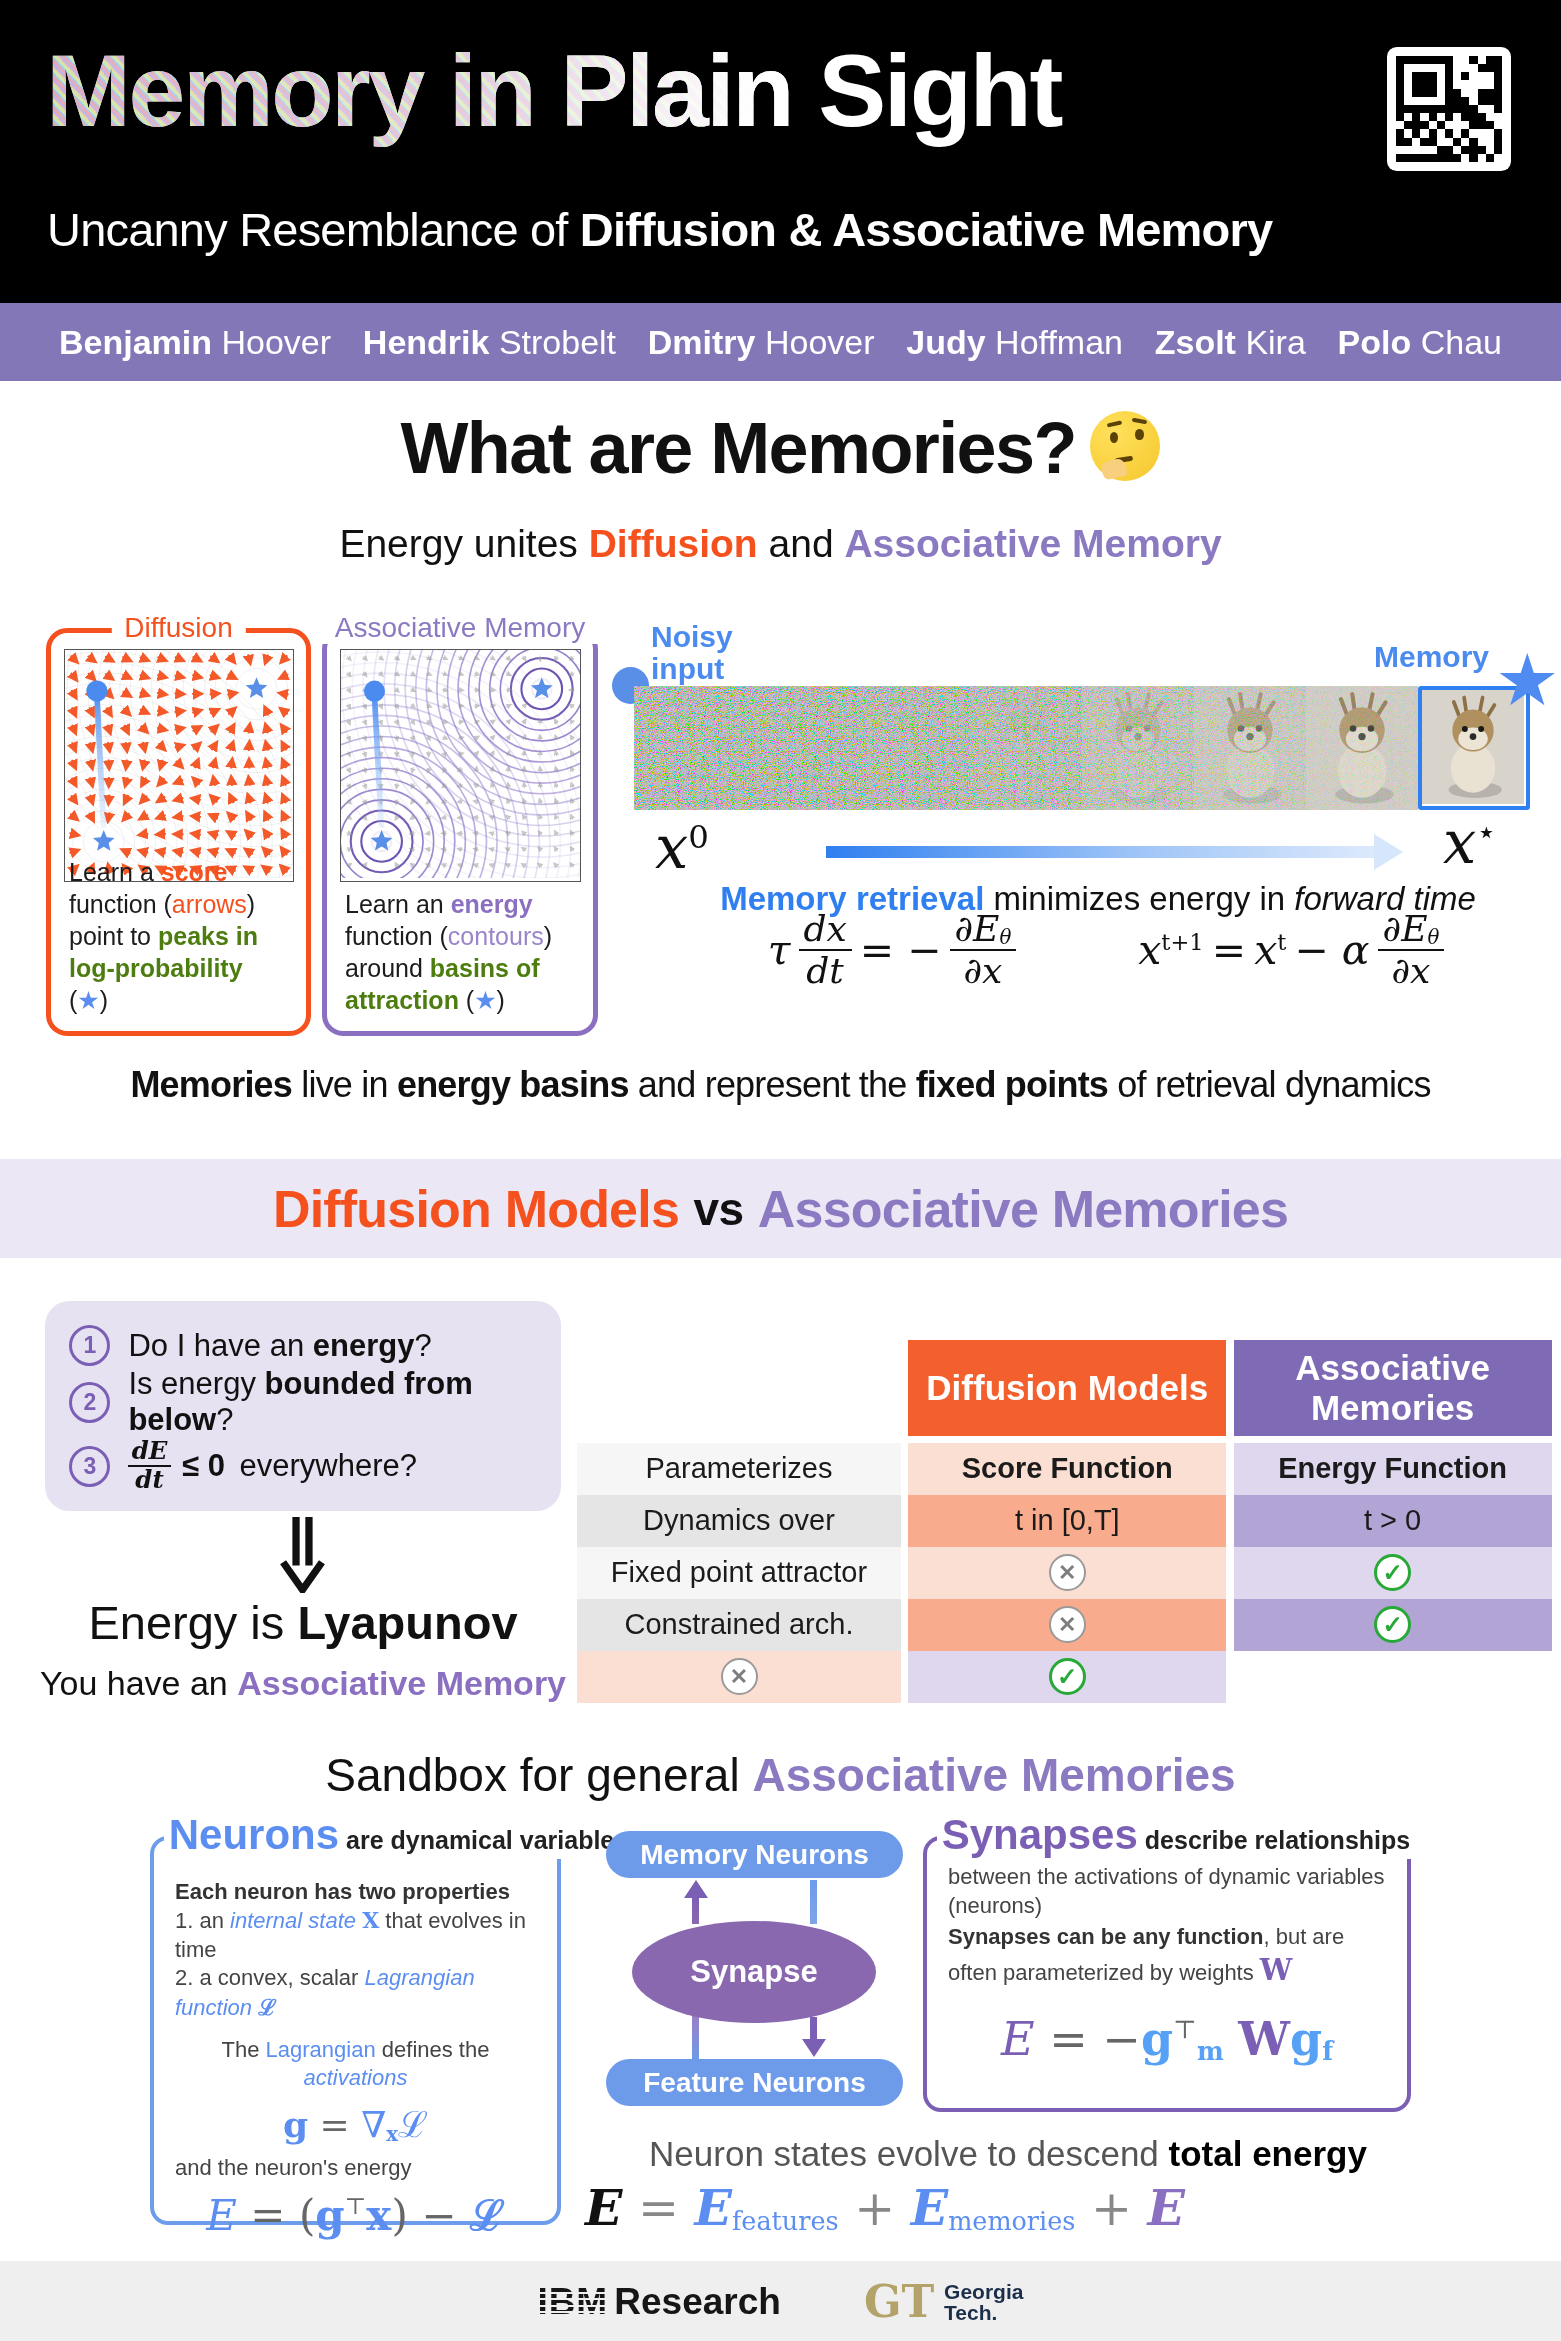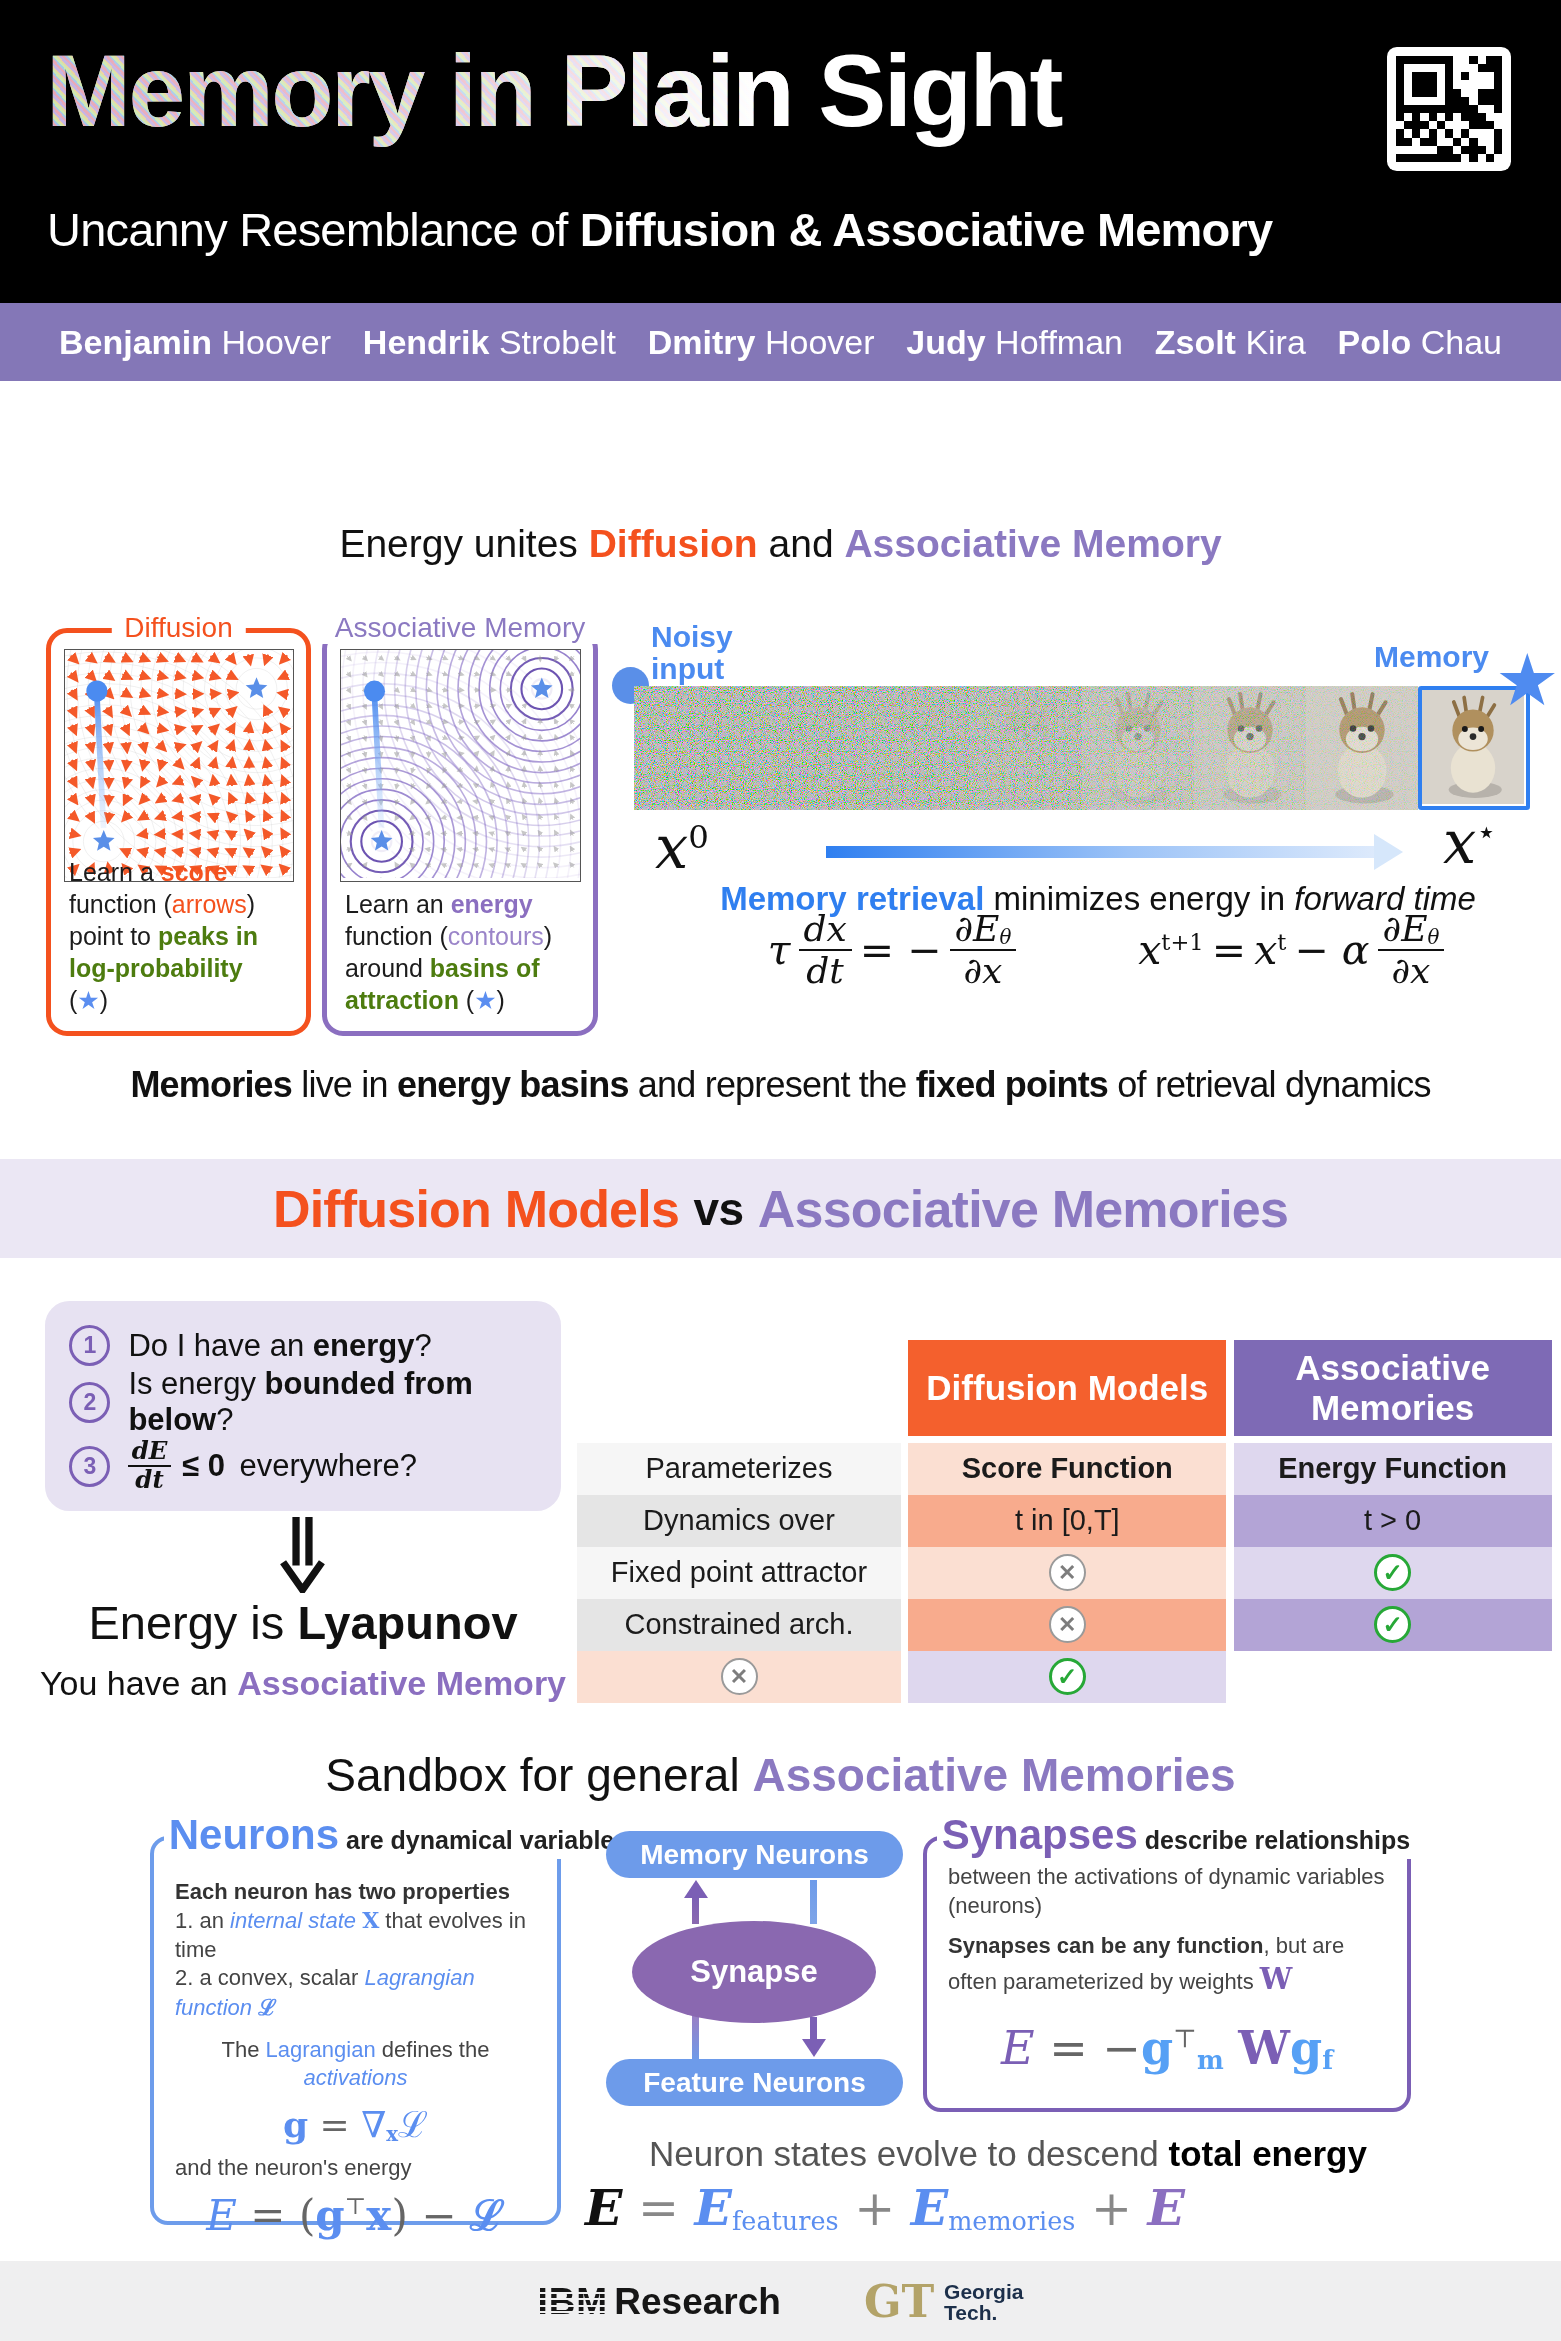--- a/index.html
+++ b/index.html
@@ -348,20 +348,23 @@
 
   <div class="authors">
     <span><b>Benjamin</b><span> Hoover</span></span>
     <span><b>Hendrik</b><span> Strobelt</span></span>
     <span><b>Dmitry</b><span> Hoover</span></span>
     <span><b>Judy</b><span> Hoffman</span></span>
     <span><b>Zsolt</b><span> Kira</span></span>
     <span><b>Polo</b><span> Chau</span></span>
   </div>
 
+  <div class="h1">
+    <span>What are Memories?</span><span class="emoji-think"><i class="e1"></i><i class="e2"></i><i class="b1"></i><i class="b2"></i><i class="m"></i><i class="h"></i></span>
+  </div>
   <div class="h1-sub"><span>Energy unites </span><span class="o">Diffusion</span><span> and </span><span class="p">Associative Memory</span></div>
 
   <div class="fcard diff-card">
     <span class="flabel">Diffusion</span>
     <div class="plotwrap"><svg id="diffPlot" width="228" height="228" viewBox="0 0 280 280">
           <defs>
             <marker id="diffPlotm" markerWidth="6" markerHeight="6" refX="4.2" refY="3" orient="auto">
               <path d="M0 0 L6 3 L0 6 Z" fill="#f4511e"></path>
             </marker>
             <linearGradient id="diffPlotg" x1="0" y1="0" x2="0" y2="1">
@@ -1114,21 +1117,21 @@
   <div class="synapse-ell">Synapse</div>
   <div class="pill" style="left:606px;top:2059px">Feature Neurons</div>
 
   <div class="scard synapses-card">
     <div class="stitle">
         <span class="big">Synapses</span>
         <span class="rest">describe relationships</span>
       </div>
     <div class="body">
       <div>between the activations of dynamic variables (neurons)</div>
-      <div style="margin-top:12px"><span class="bd">Synapses can be any function</span><span>, but are often parameterized by weights </span><span class="Wb">W</span></div>
+      <div style="margin-top:3px"><span class="bd">Synapses can be any function</span><span>, but are often parameterized by weights </span><span class="Wb">W</span></div>
       <div class="syn-eq"><span class="E">E</span> <span>= −</span><span class="g">g</span><span class="msup gr">⊤</span><span class="ssub g">m</span> <span class="W">W</span><span class="g">g</span><span class="ssub g">f</span></div>
     </div>
   </div>
 
   <div class="descent"><span>Neuron states evolve to descend </span><b>total energy</b></div>
   <div class="tot-eq">
     <span class="Eb">E</span> <span>=</span> <span class="Ef"><span>E</span><span class="tsub" style="color:#5b8ef0">features</span></span> <span>+</span> <span class="Ef"><span>E</span><span class="tsub" style="color:#5b8ef0">memories</span></span> <span>+</span> <span class="Ep">E</span>
   </div>
 
   <div class="footer">

